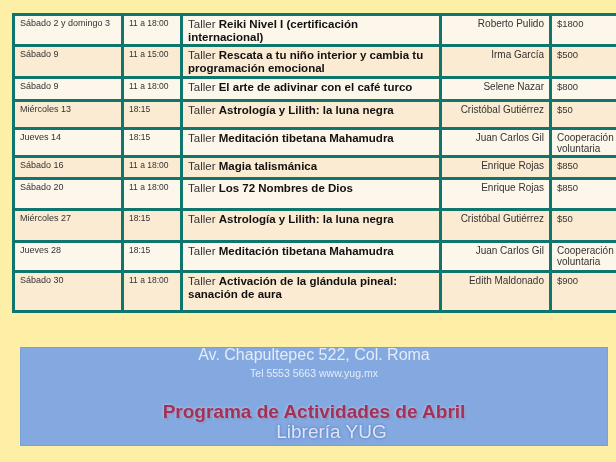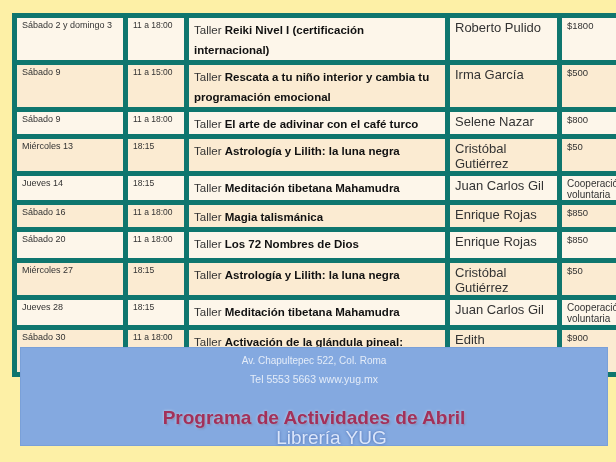--- a/index.html
+++ b/index.html
@@ -10,45 +10,45 @@
       position: relative;
     }
     .schedule {
       position: absolute; left: 12px; top: 13px;
       width: 591px;
       border-collapse: collapse;
       table-layout: fixed;
       border: 1px solid #efd98a;
     }
     .schedule td {
-      border: 5px solid #0f766e;
+      border: 3px solid #0f766e;
       vertical-align: top;
       padding: 2px 5px 0 5px;
       color: #333;
       overflow: hidden;
     }
     .schedule tr:nth-child(odd) td { background: #fdf6ea; }
     .schedule tr:nth-child(even) td { background: #fbebd2; }
     .c-date { width: 96px; font-size: 9px; color: #444; padding-top: 3px; }
     .c-time { width: 46px; font-size: 8.5px; color: #444; padding-top: 3px; }
-    .c-title { width: 246px; font-size: 11.5px; line-height: 20px; color: #222; }
+    .c-title { width: 246px; font-size: 11.5px; line-height: 13px; color: #222; }
     .c-title b { font-weight: bold; color: #111; }
-    .c-inst { width: 97px; font-size: 13px; color: #444; padding-top: 3px; }
+    .c-inst { width: 97px; font-size: 10px; color: #444; padding-top: 3px; text-align: right; }
     .c-price { width: 56px; font-size: 9.5px; color: #444; padding-top: 3px; }
     .c-price.small { font-size: 10px; line-height: 11px; }
     .footer {
       position: absolute; left: 20px; top: 347px;
       width: 588px; height: 99px;
       background: #84a9e0;
       border: 1px solid #7aa0d8;
       box-sizing: border-box;
       text-align: center;
     }
     .addr {
-      color: #e4ecf8; font-size: 10px; margin-top: 6px; line-height: 14px;
+      color: #e4ecf8; font-size: 16px; line-height: 14px;
     }
     .tel {
       color: #e4ecf8; font-size: 10.5px; margin-top: 4px; line-height: 14px;
     }
     .prog {
       color: #a2305a; font-weight: bold; font-size: 19px;
       margin-top: 22px; line-height: 20px;
       text-shadow: 0 0 3px rgba(255,255,255,0.6), 1px 1px 2px rgba(80,40,80,0.4);
     }
     .lib {

